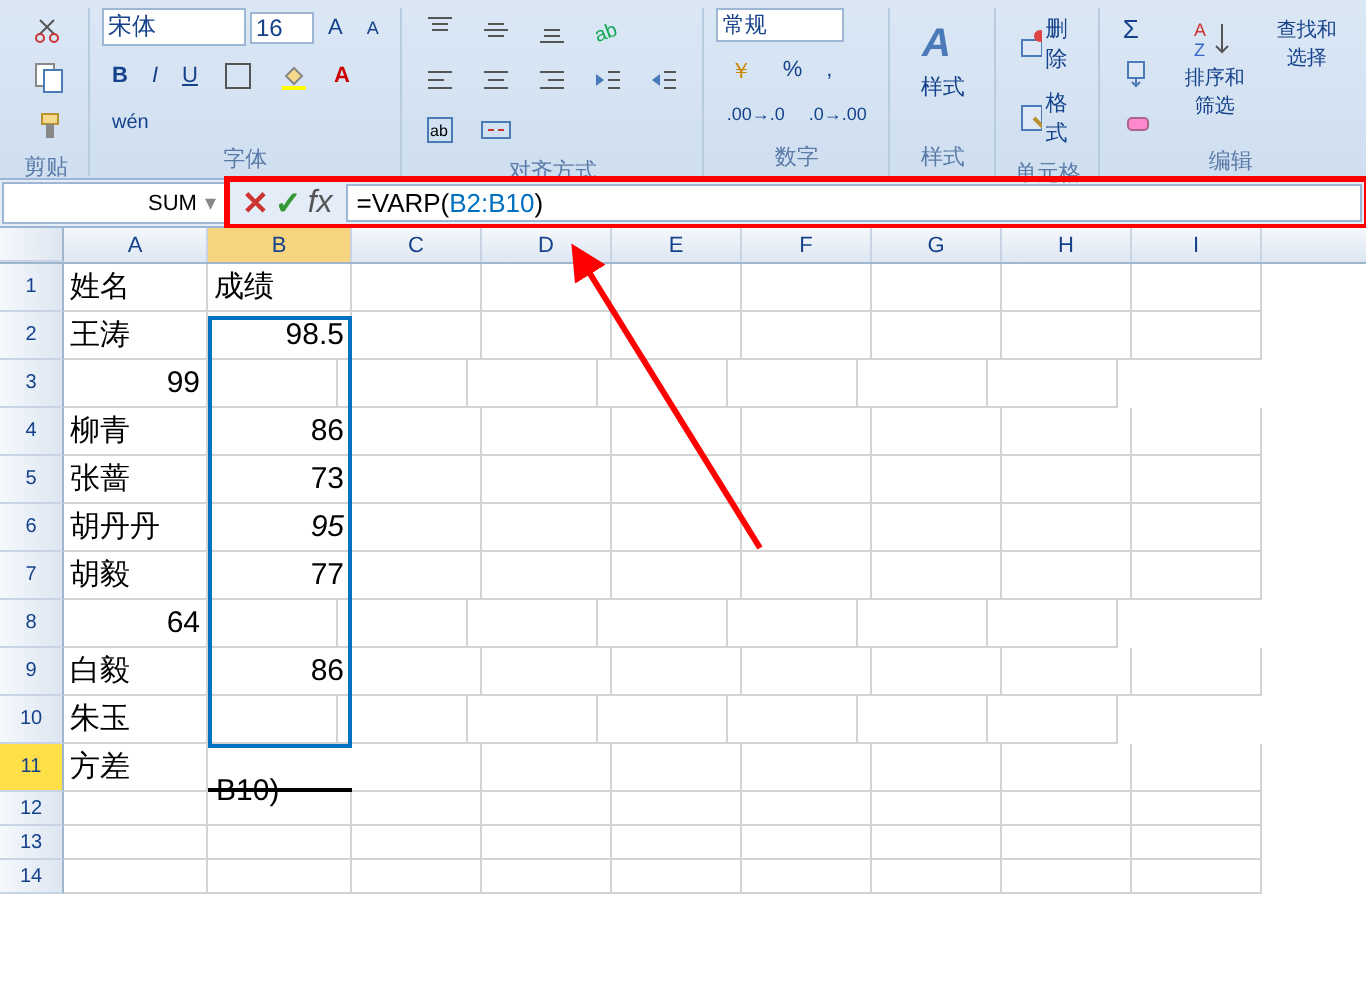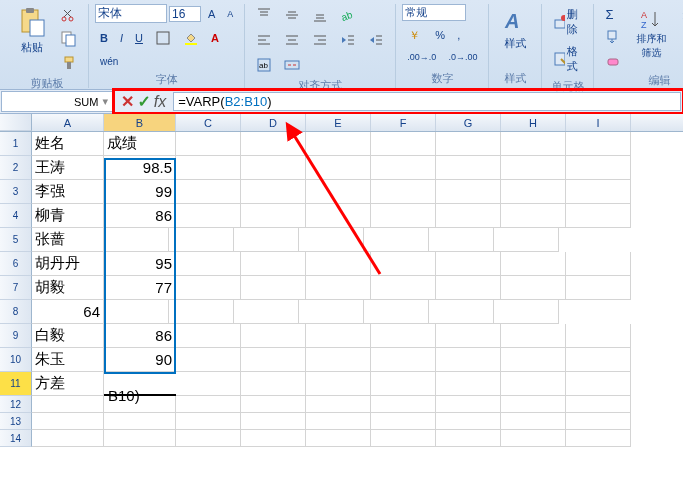--- a/index.html
+++ b/index.html
@@ -36,28 +36,20 @@
 .arrow{position:absolute;pointer-events:none}
 svg{display:block}
 .small-row{height:17px}
 </style>
 </head>
 <body>
 
 <div class="ribbon">
   <div class="group">
     <div class="group-body">
-      <div class="big-btn">
-        <svg class="ico" style="width:28px;height:32px">
-            <rect x="4" y="2" width="16" height="22" fill="#f5d98a" stroke="#b8922e"></rect>
-            <rect x="8" y="0" width="8" height="5" rx="1" fill="#888"></rect>
-            <rect x="12" y="12" width="14" height="16" fill="#fff" stroke="#4a7ab8"></rect>
-          </svg>
-        <span>粘贴</span>
-      </div>
       <div class="vstack">
         <div class="btn">
             <svg class="ico">
               <path d="M3 3 L10 10 M10 3 L3 10" stroke="#555"></path>
               <circle cx="3" cy="12" r="2" fill="none" stroke="#c33"></circle>
               <circle cx="10" cy="12" r="2" fill="none" stroke="#c33"></circle>
             </svg>
           </div>
         <div class="btn">
             <svg class="ico">
@@ -342,21 +334,20 @@
         <div class="cell" style="width: 65px;"></div>
         <div class="cell" style="width: 65px;"></div>
         <div class="cell" style="width: 65px;"></div>
         <div class="cell" style="width: 65px;"></div>
         <div class="cell" style="width: 65px;"></div>
         <div class="cell" style="width: 65px;"></div>
         <div class="cell" style="width: 65px;"></div>
       </div>
       <div class="row">
         <div class="rowhead">3</div>
-        <div class="cell txt" style="width: 72px;">李强</div>
         <div class="cell num" style="width: 72px;">99</div>
         <div class="cell" style="width: 65px;"></div>
         <div class="cell" style="width: 65px;"></div>
         <div class="cell" style="width: 65px;"></div>
         <div class="cell" style="width: 65px;"></div>
         <div class="cell" style="width: 65px;"></div>
         <div class="cell" style="width: 65px;"></div>
         <div class="cell" style="width: 65px;"></div>
       </div>
       <div class="row">
@@ -367,32 +358,33 @@
         <div class="cell" style="width: 65px;"></div>
         <div class="cell" style="width: 65px;"></div>
         <div class="cell" style="width: 65px;"></div>
         <div class="cell" style="width: 65px;"></div>
         <div class="cell" style="width: 65px;"></div>
         <div class="cell" style="width: 65px;"></div>
       </div>
       <div class="row">
         <div class="rowhead">5</div>
         <div class="cell txt" style="width: 72px;">张蔷</div>
+        <div class="cell num" style="width: 72px;">73</div>
         <div class="cell" style="width: 65px;"></div>
         <div class="cell" style="width: 65px;"></div>
         <div class="cell" style="width: 65px;"></div>
         <div class="cell" style="width: 65px;"></div>
         <div class="cell" style="width: 65px;"></div>
         <div class="cell" style="width: 65px;"></div>
         <div class="cell" style="width: 65px;"></div>
       </div>
       <div class="row">
         <div class="rowhead">6</div>
         <div class="cell txt" style="width: 72px;">胡丹丹</div>
-        <div class="cell num" style="width: 72px;">95</div>
+        <div class="cell num" style="width: 72px; font-style: italic;">95</div>
         <div class="cell" style="width: 65px;"></div>
         <div class="cell" style="width: 65px;"></div>
         <div class="cell" style="width: 65px;"></div>
         <div class="cell" style="width: 65px;"></div>
         <div class="cell" style="width: 65px;"></div>
         <div class="cell" style="width: 65px;"></div>
         <div class="cell" style="width: 65px;"></div>
       </div>
       <div class="row">
         <div class="rowhead">7</div>
@@ -425,21 +417,20 @@
         <div class="cell" style="width: 65px;"></div>
         <div class="cell" style="width: 65px;"></div>
         <div class="cell" style="width: 65px;"></div>
         <div class="cell" style="width: 65px;"></div>
         <div class="cell" style="width: 65px;"></div>
         <div class="cell" style="width: 65px;"></div>
       </div>
       <div class="row">
         <div class="rowhead">10</div>
         <div class="cell txt" style="width: 72px;">朱玉</div>
-        <div class="cell num" style="width: 72px;">90</div>
         <div class="cell" style="width: 65px;"></div>
         <div class="cell" style="width: 65px;"></div>
         <div class="cell" style="width: 65px;"></div>
         <div class="cell" style="width: 65px;"></div>
         <div class="cell" style="width: 65px;"></div>
         <div class="cell" style="width: 65px;"></div>
         <div class="cell" style="width: 65px;"></div>
       </div>
       <div class="row sel-row">
         <div class="rowhead">11</div>

